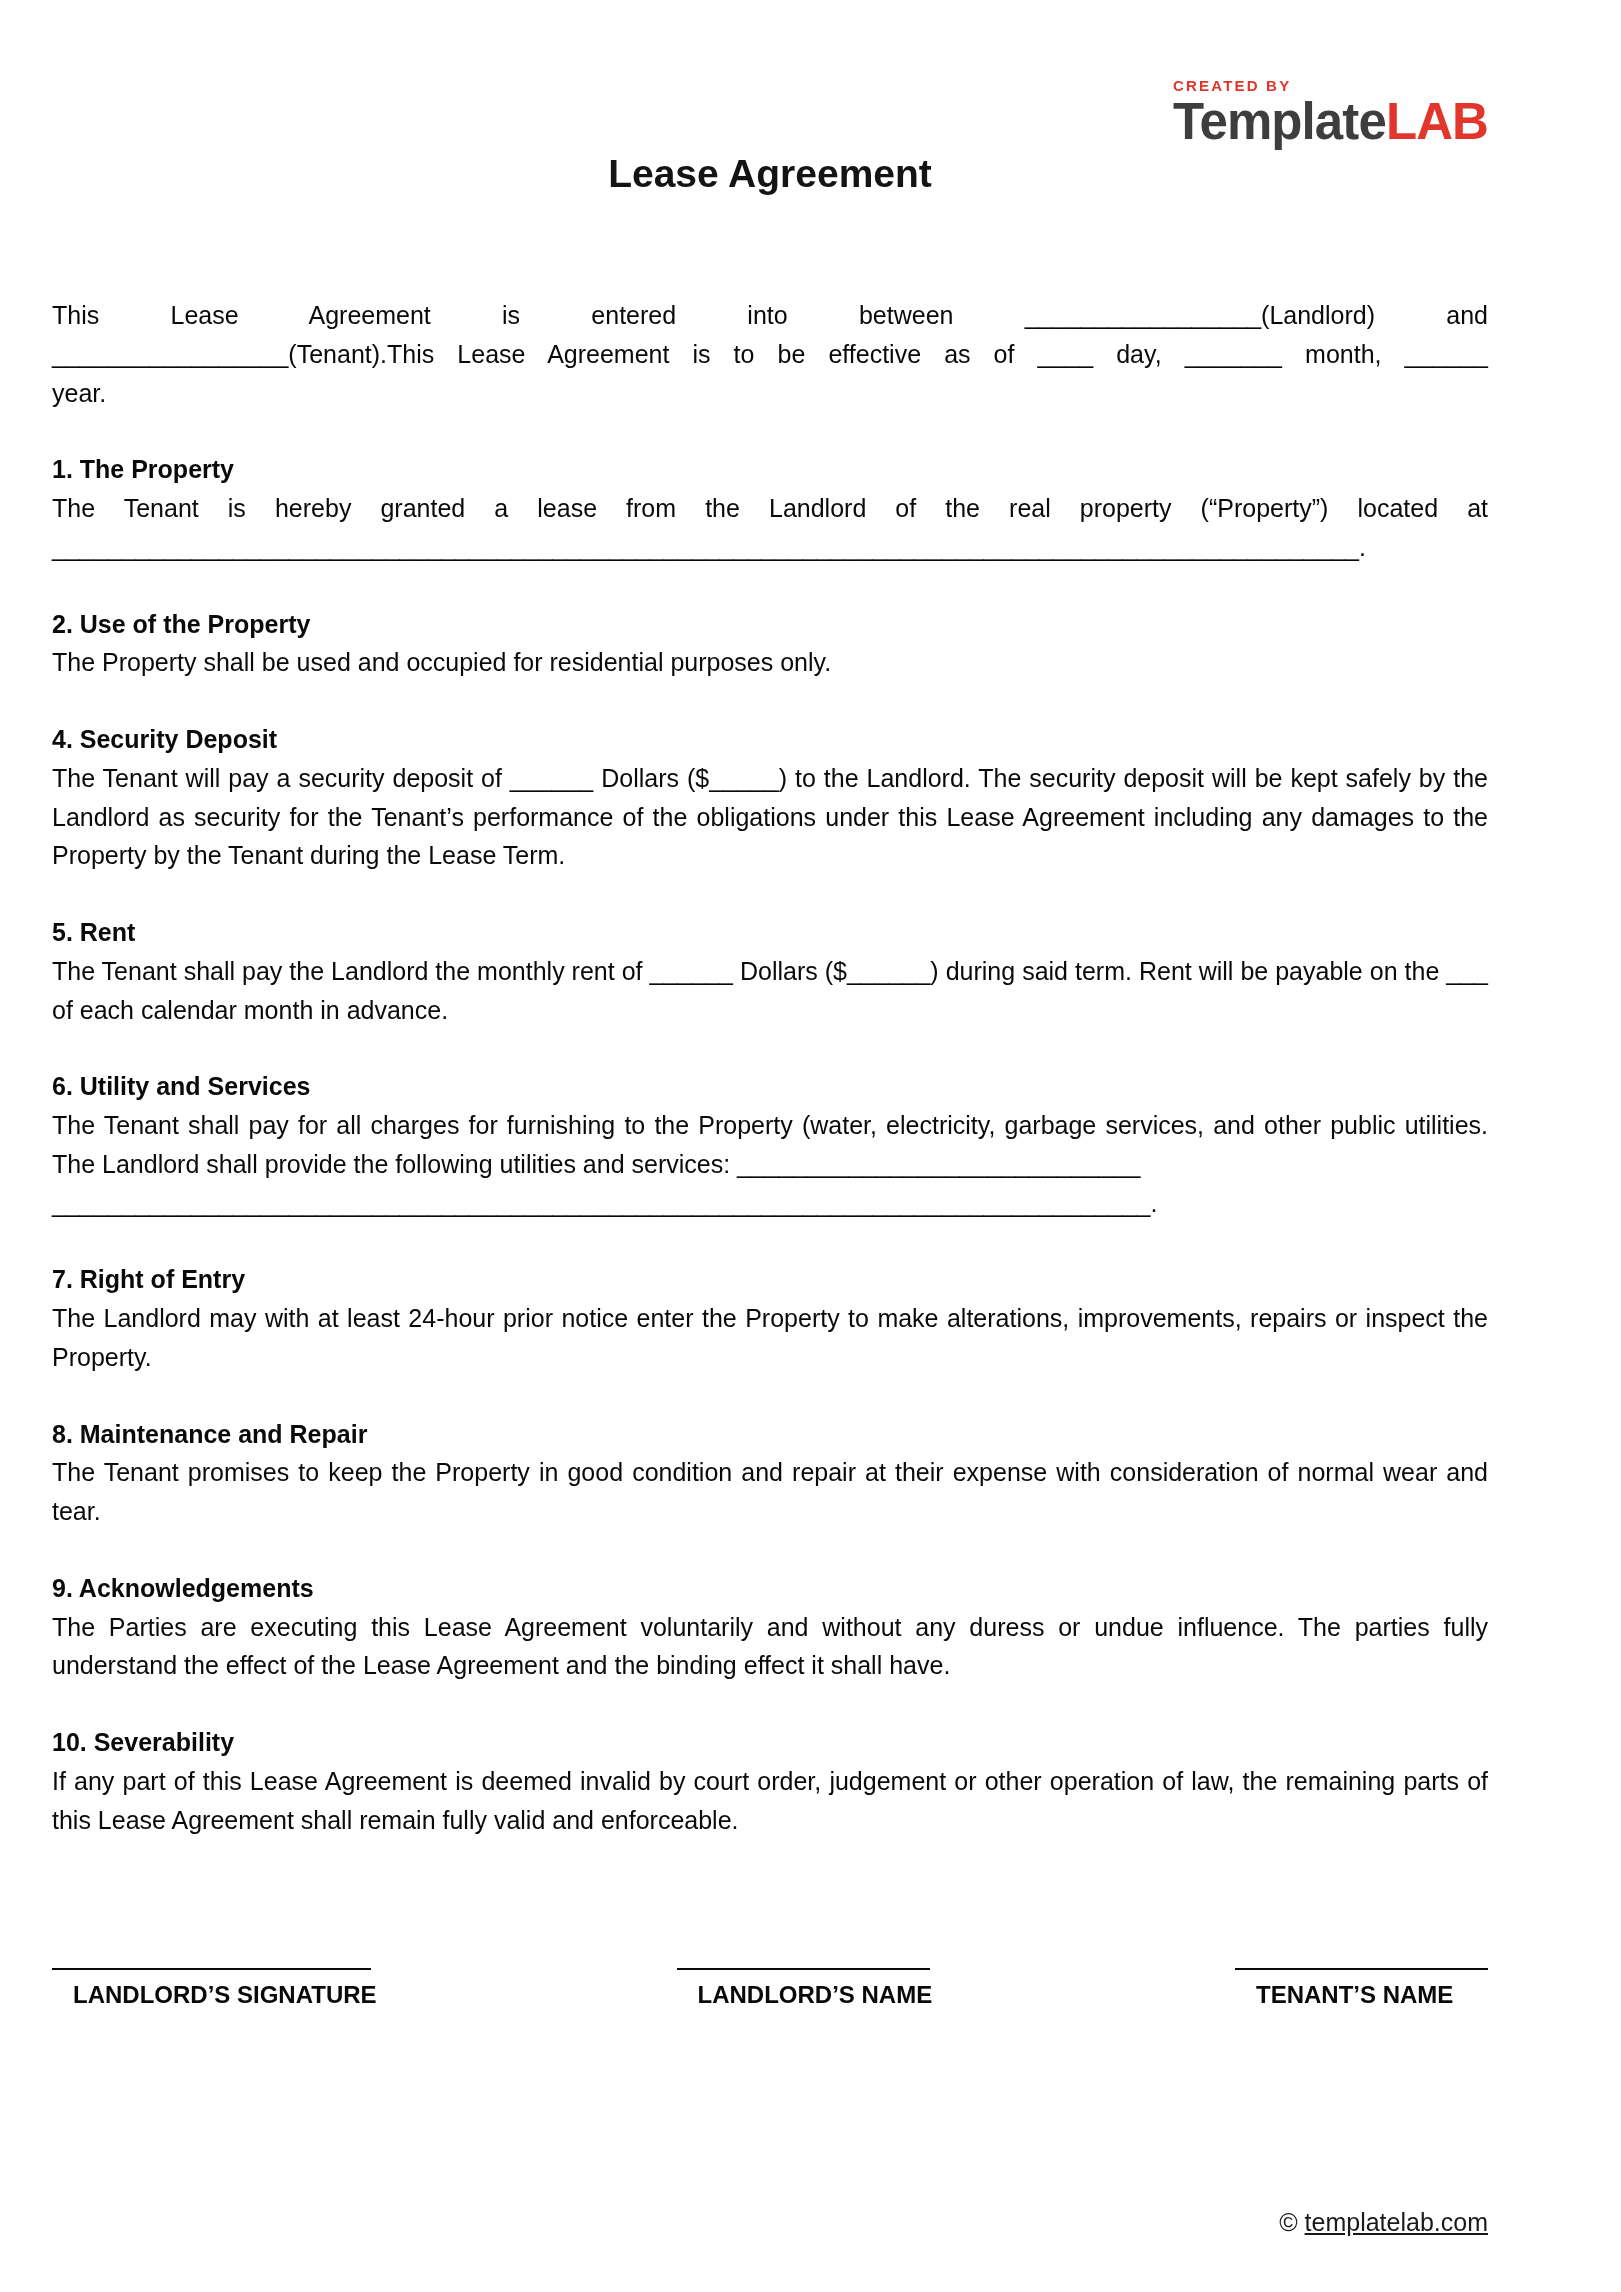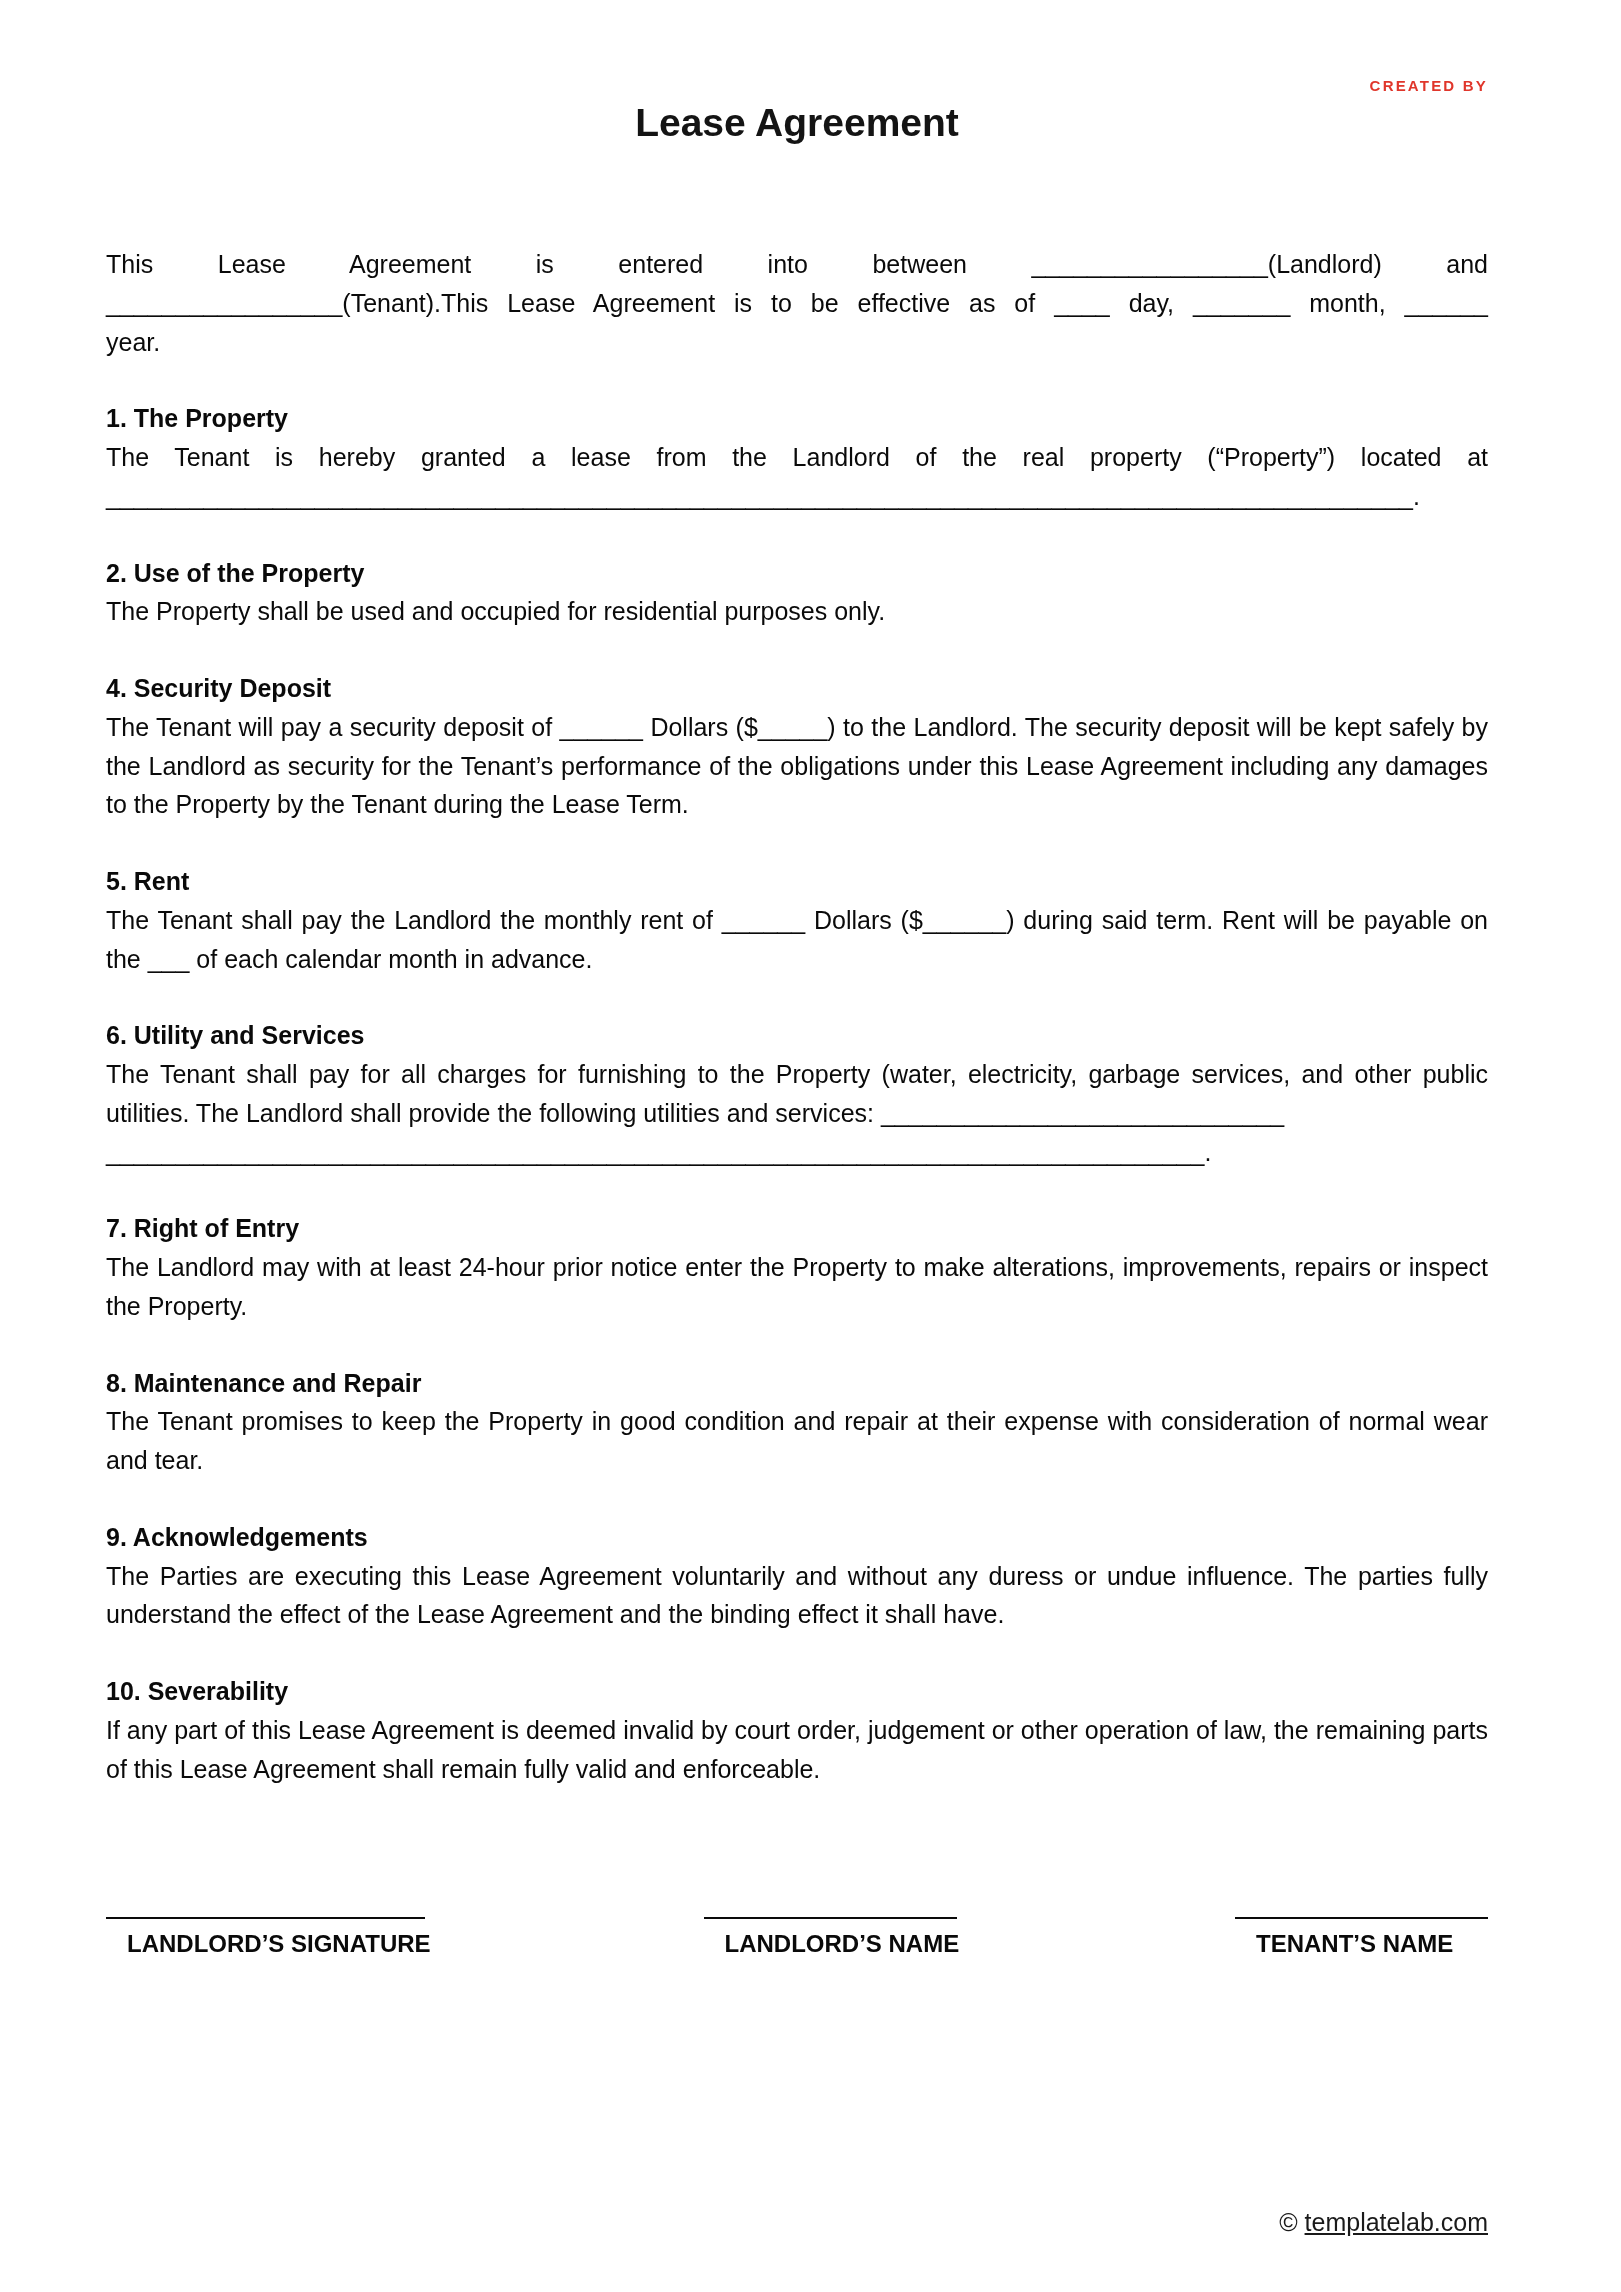--- a/index.html
+++ b/index.html
@@ -2,21 +2,21 @@
 <html style="font-size:14.3px"><head>
 <meta charset="utf-8">
 <title>Lease Agreement</title>
 <style>
   * { margin:0; padding:0; box-sizing:border-box; }
   html, body { background:#ffffff; }
   .page {
     width:1621px; height:2293px; position:relative; overflow:hidden;
     background:#ffffff; color:#0a0a0a;
     font-family:"Liberation Sans", sans-serif;
-    padding:77px 133px 0 106px;
+    padding:77px 133px 0 52px;
   }
   .logo-row { display:flex; justify-content:flex-end; }
   .logo { display:inline-block; text-align:left; }
   .created-by {
     font-size:15px; font-weight:bold; letter-spacing:2.2px;
     color:#e0362b; margin-bottom:1.8px;
   }
   .brand { font-size:51px; font-weight:bold; line-height:1; letter-spacing:-0.9px; }
   .brand .tpl { color:#3e3e40; }
   .brand .lab { color:#e0362b; }
@@ -41,20 +41,21 @@
   .footer-link { text-decoration:underline; color:#1a1a1a; cursor:pointer; }
 </style>
 </head>
 <body>
 
 <div class="page">
 
   <div class="logo-row">
     <div class="logo">
       <div class="created-by">CREATED BY</div>
+      <div class="brand"><span class="tpl">Template</span><span class="lab">LAB</span></div>
     </div>
   </div>
 
   <h1 class="doc-title">Lease Agreement</h1>
 
   <div class="intro">
     <div class="jline">This Lease Agreement is entered into between _________________(Landlord) and</div>
     <div class="jline">_________________(Tenant).This Lease Agreement is to be effective as of ____ day, _______ month, ______</div>
     <div>year.</div>
   </div>

